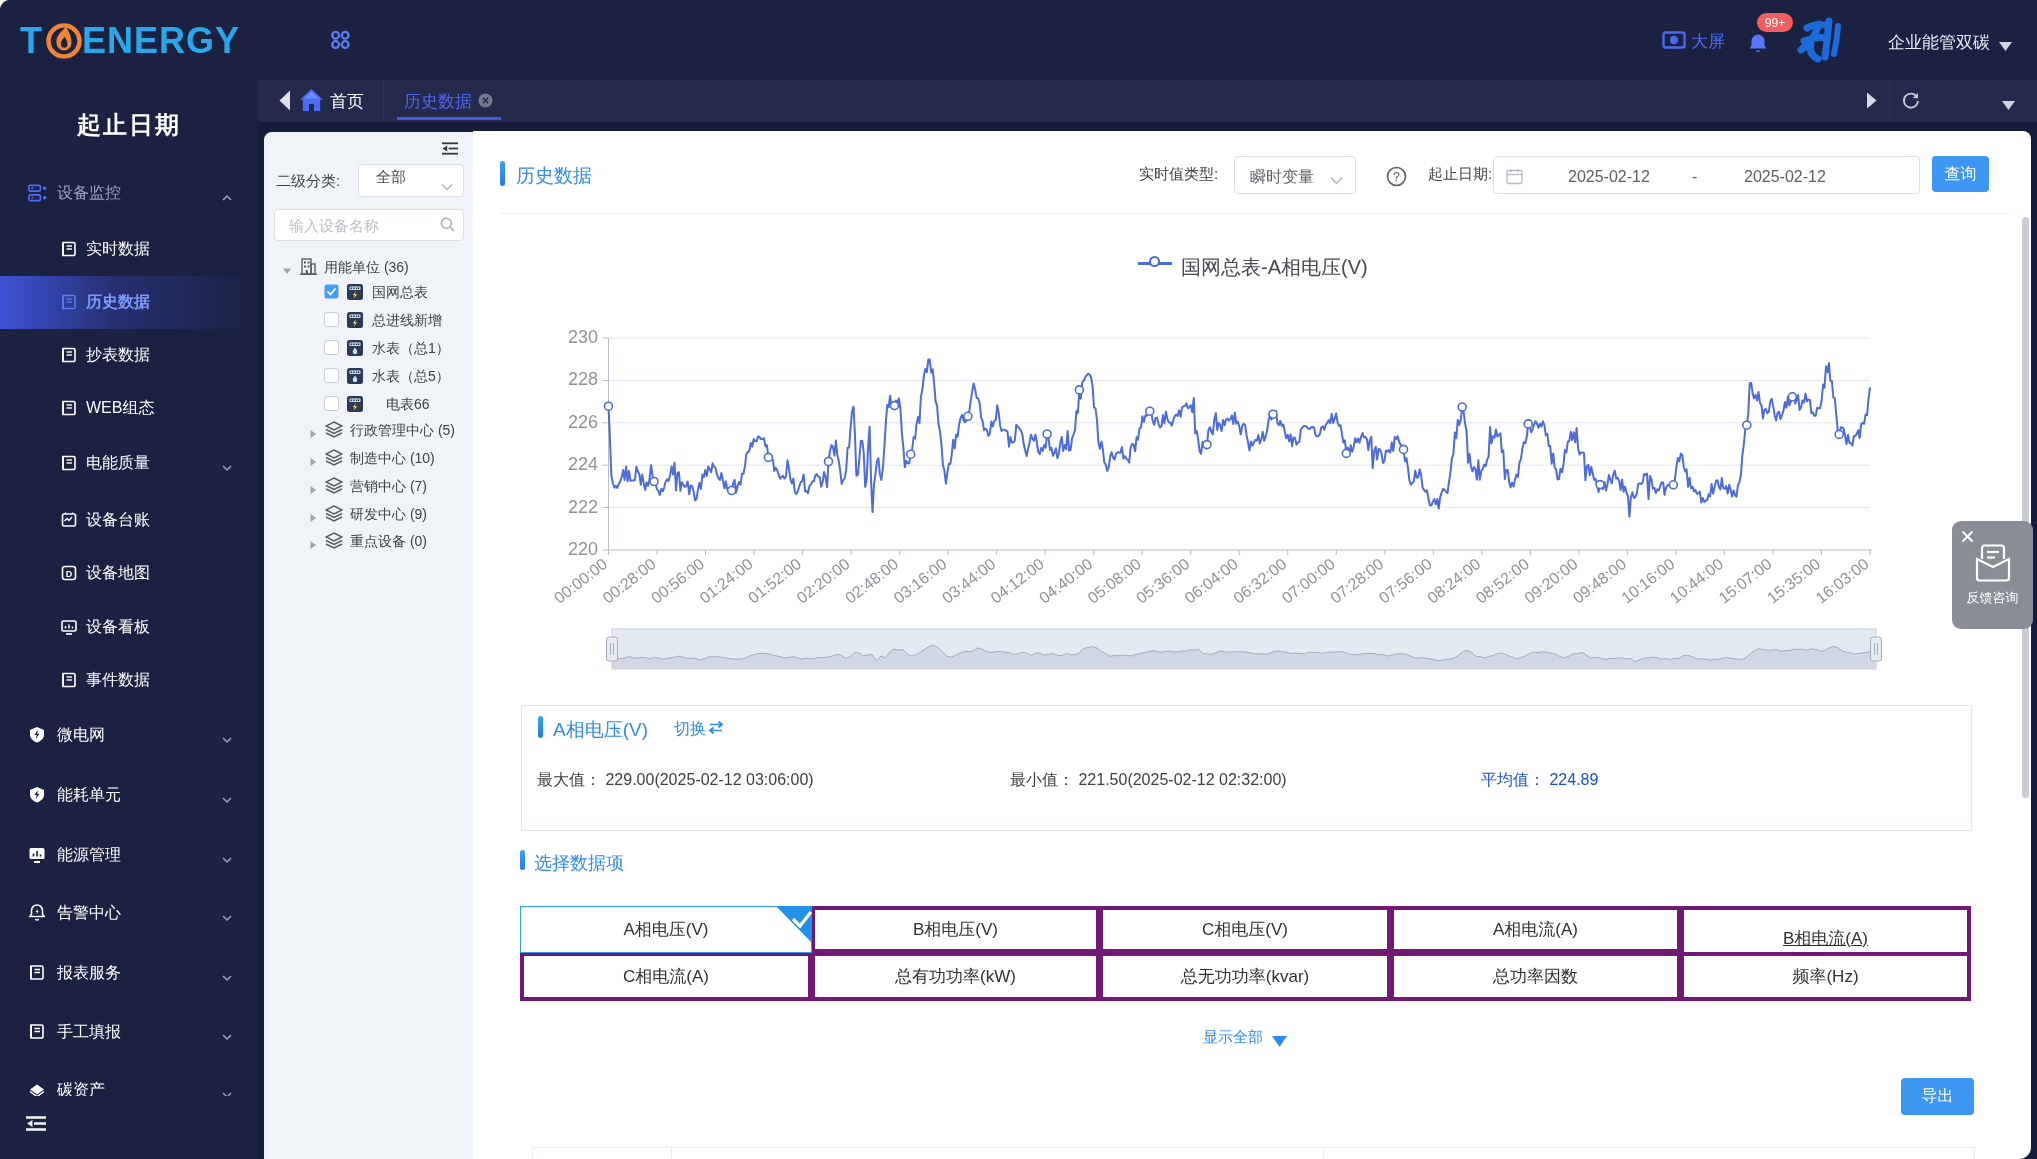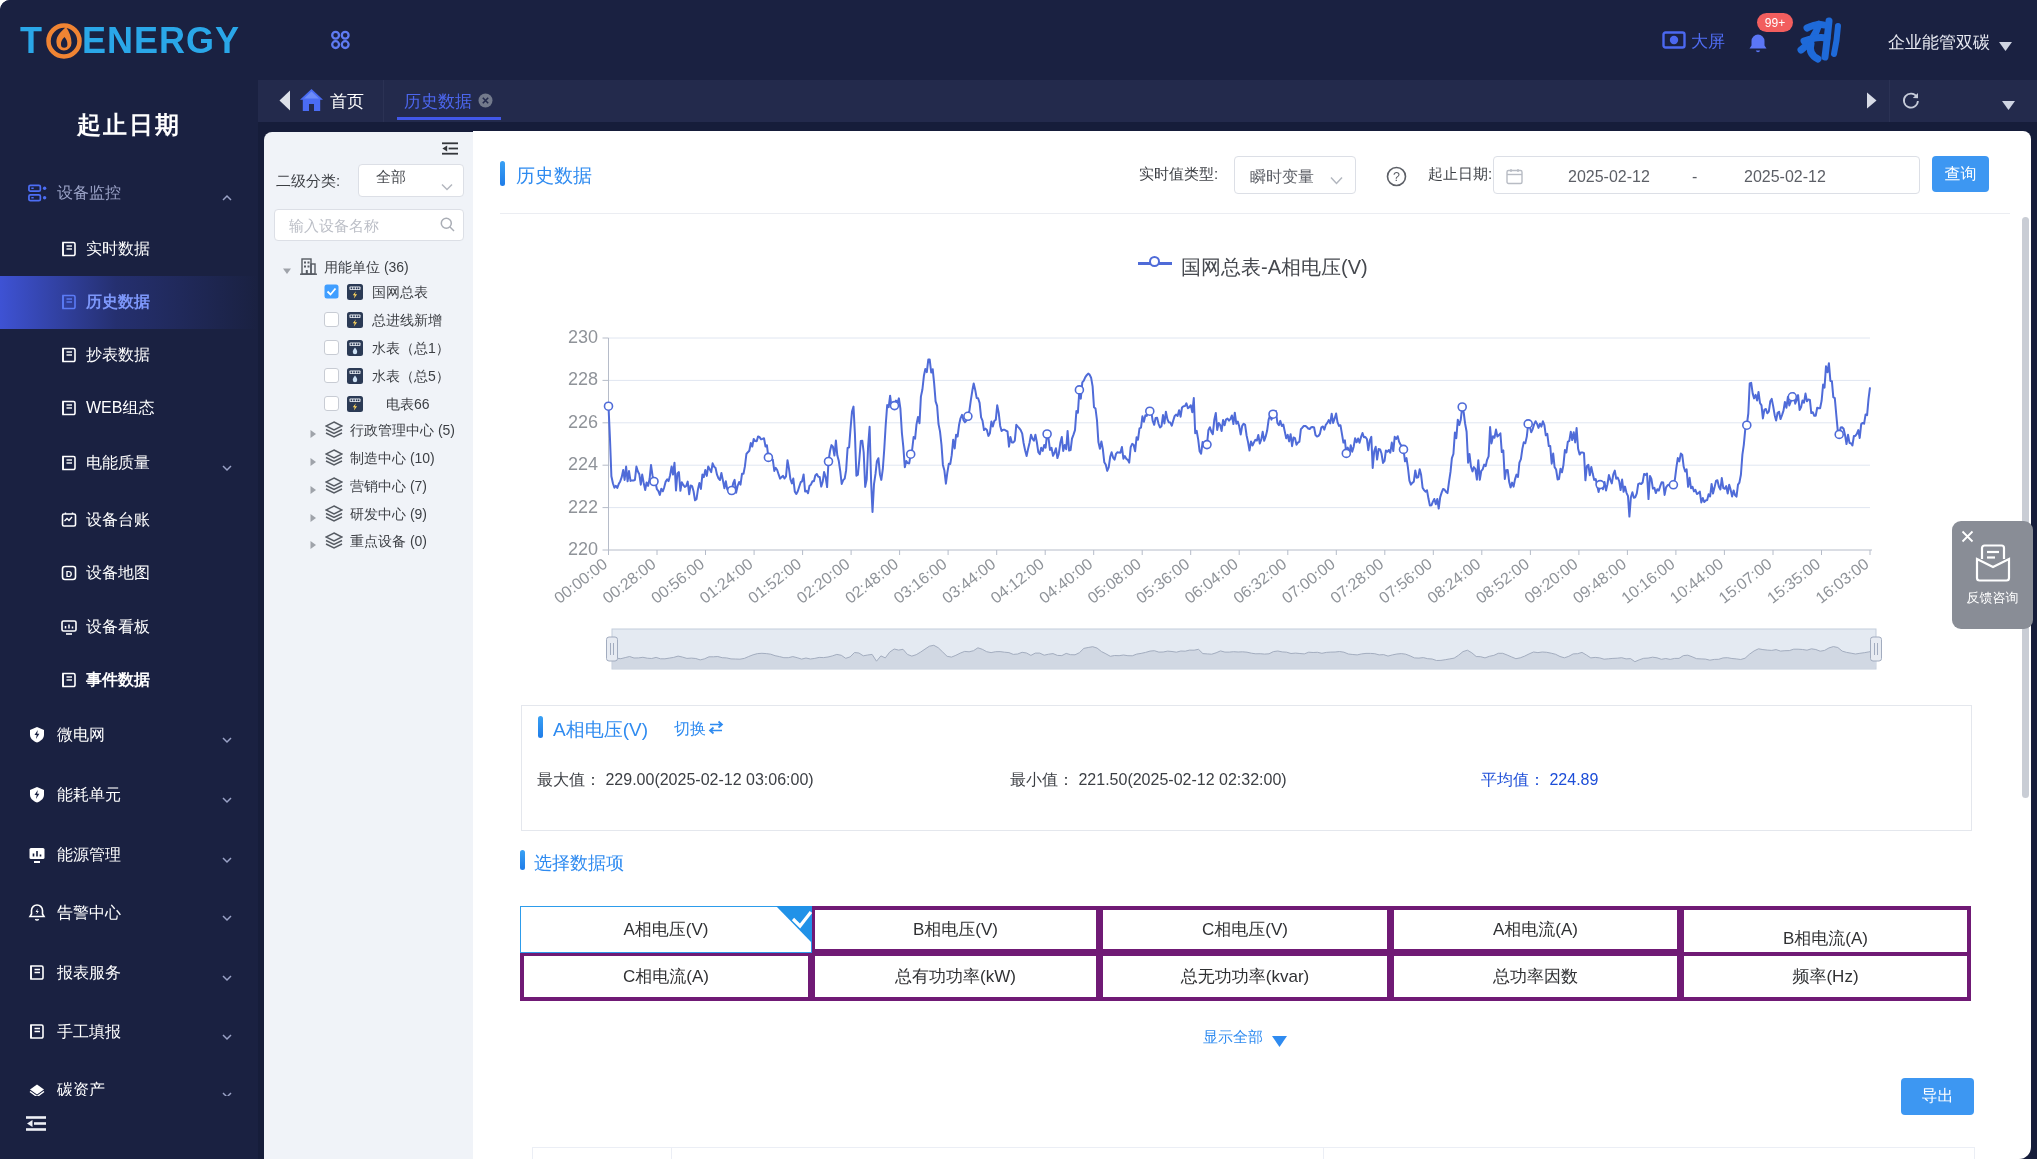--- a/index.html
+++ b/index.html
@@ -157,21 +157,21 @@
       <svg viewBox="0 0 18 18" width="18" height="18">
         <rect x="2" y="3" width="14" height="10" rx="1.5" fill="none" stroke="#fff" stroke-width="1.6"></rect>
         <line x1="5.5" y1="10.5" x2="5.5" y2="8" stroke="#fff" stroke-width="1.5"></line>
         <line x1="9" y1="10.5" x2="9" y2="6.5" stroke="#fff" stroke-width="1.5"></line>
         <line x1="12.5" y1="10.5" x2="12.5" y2="8.5" stroke="#fff" stroke-width="1.5"></line>
         <line x1="6" y1="16" x2="12" y2="16" stroke="#fff" stroke-width="1.6"></line>
       </svg>
     </span>
     <span class="tx2" style="">设备看板</span>
   </div>
-<div class="mrow" style="top:668px;font-weight:bold;">
+<div class="mrow" style="top:668px;">
     <span class="ic2">
       <svg viewBox="0 0 18 18" width="18" height="18">
         <path d="M3 2.5 h10.5 a1.5 1.5 0 0 1 1.5 1.5 v10 a1.5 1.5 0 0 1 -1.5 1.5 H3 Z" fill="none" stroke="#fff" stroke-width="1.6"></path>
         <line x1="3" y1="2.5" x2="3" y2="15.5" stroke="#fff" stroke-width="1.6"></line>
         <line x1="6.5" y1="6" x2="12" y2="6" stroke="#fff" stroke-width="1.4"></line>
         <line x1="6.5" y1="9" x2="12" y2="9" stroke="#fff" stroke-width="1.4"></line>
       </svg>
     </span>
     <span class="tx2" style="">事件数据</span>
   </div>
@@ -681,21 +681,21 @@
 <div class="abs" style="left:537px; top:770px; font-size:16px; color:#3c3f44;">最大值： 229.00(2025-02-12 03:06:00)</div>
 <div class="abs" style="left:1010px; top:770px; font-size:16px; color:#3c3f44;">最小值： 221.50(2025-02-12 02:32:00)</div>
 <div class="abs" style="left:1481px; top:770px; font-size:16px; color:#1d4ed8;">平均值： 224.89</div>
 
 <div class="abs bluebar" style="left:520px; top:850px; height:20px;"></div>
 <div class="abs" style="left:534px; top:851px; font-size:18px; color:#2f8bf0;">选择数据项</div>
 <div class="gridcell" style="left:520px; top:906px; width:292px; height:47px; border:1px solid #2d9ceb; z-index:3;">A相电压(V)</div>
 <div class="gridcell" style="left:811px; top:906px; width:289px; height:47px;">B相电压(V)</div>
 <div class="gridcell" style="left:1099px; top:906px; width:292px; height:47px;">C相电压(V)</div>
 <div class="gridcell" style="left:1390px; top:906px; width:291px; height:47px;">A相电流(A)</div>
-<div class="gridcell" style="left:1680px; top:906px; width:291px; height:64px;">B相电流(A)</div>
+<div class="gridcell" style="left:1680px; top:906px; width:291px; height:64px;text-decoration:underline;">B相电流(A)</div>
 <div class="gridcell" style="left:520px; top:952px; width:292px; height:49px;">C相电流(A)</div>
 <div class="gridcell" style="left:811px; top:952px; width:289px; height:49px;">总有功功率(kW)</div>
 <div class="gridcell" style="left:1099px; top:952px; width:292px; height:49px;">总无功功率(kvar)</div>
 <div class="gridcell" style="left:1390px; top:952px; width:291px; height:49px;">总功率因数</div>
 <div class="gridcell" style="left:1680px; top:952px; width:291px; height:49px;">频率(Hz)</div>
 <div class="abs" style="left:776px; top:906px; z-index:4;"><svg width="36" height="37" viewBox="0 0 36 37">
       <path d="M0 0 H36 V37 Z" fill="#2192e8"></path>
       <path d="M17 13 L24 20 L35 6" fill="none" stroke="#fff" stroke-width="3.2"></path>
     </svg></div>
 

